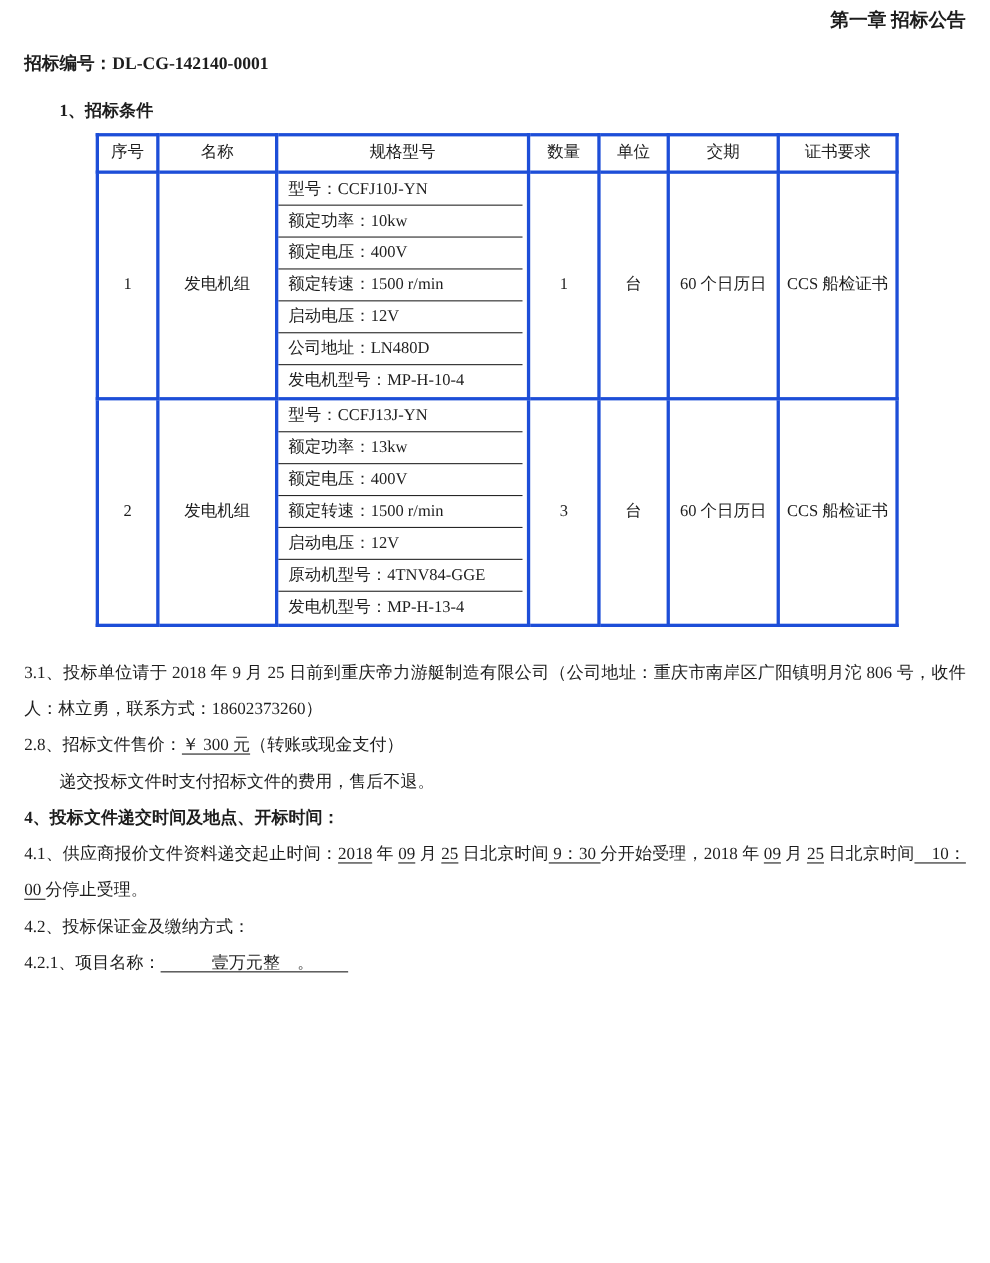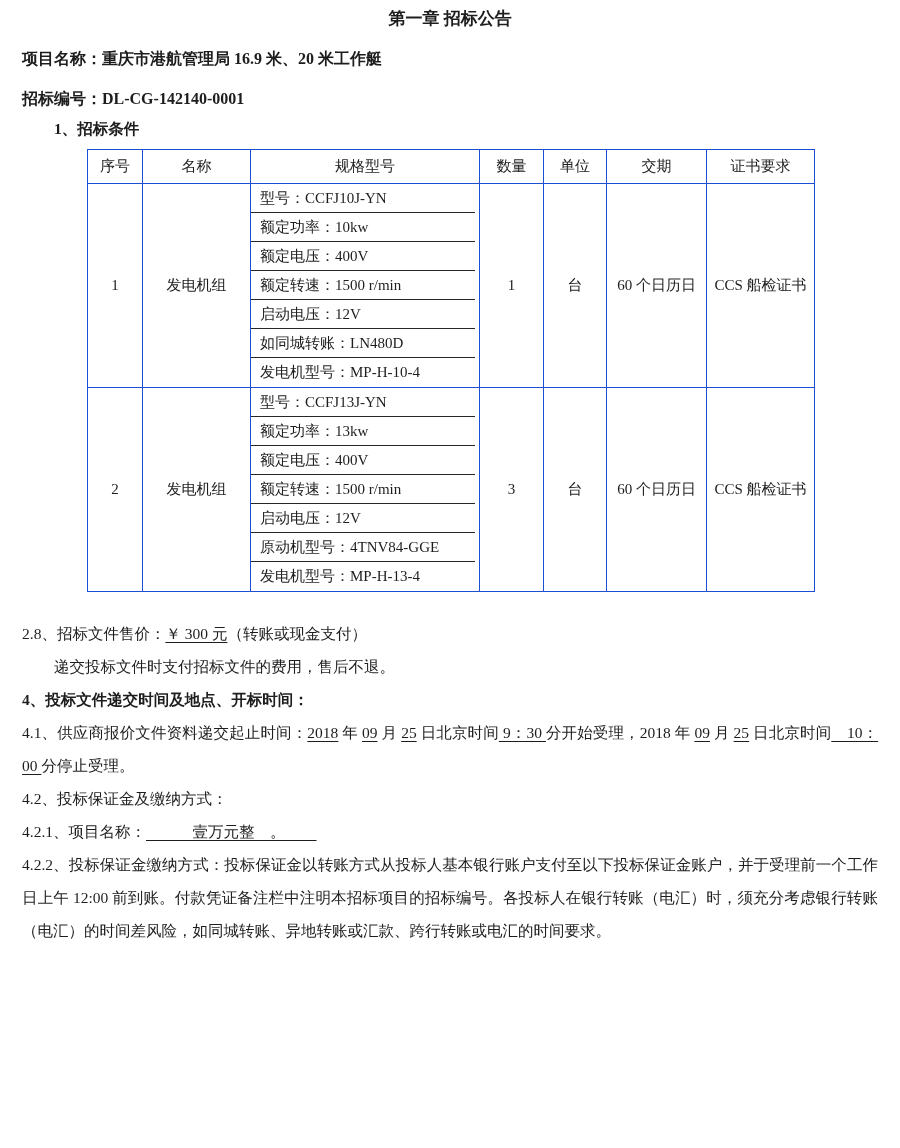--- a/index.html
+++ b/index.html
@@ -11,49 +11,49 @@
     font-family: "Liberation Serif", "DejaVu Serif", serif;
     font-size: 15.5px;
   }
   .page {
     width: 900px; height: 1148px;
     padding: 8px 22px 0 22px;
     overflow: hidden;
     background: #ffffff;
   }
   .chapter-title {
-    text-align: center;
+    text-align: right;
     font-weight: bold;
     font-size: 17px;
     line-height: 22px;
   }
   .meta-line {
     font-weight: bold;
     font-size: 16px;
     line-height: 22px;
     margin-top: 18px;
   }
-  .block-upper { margin-top: 2px; line-height: 33px; }
+  .block-upper { margin-top: 14px; line-height: 33px; }
   .block-lower { margin-top: 25px; line-height: 33px; }
   .block-upper p, .block-lower p { margin: 0; }
   .h { font-weight: bold; }
   .indent2 { text-indent: 32px; }
   .j { text-align: justify; }
   .u { text-decoration: underline; text-underline-offset: 3px; }
 
   table.scope {
     border-collapse: collapse;
     table-layout: fixed;
     width: 727px;
     margin: 4px 0 0 65px;
     font-size: 15px;
     line-height: 19px;
   }
   table.scope th, table.scope td {
-    border: 1px solid #1d4ed8;
+    border: 3px solid #1d4ed8;
     padding: 0;
     text-align: center;
     vertical-align: middle;
     font-weight: normal;
   }
   table.scope th { height: 34px; }
   td.spec-cell { padding: 0; text-align: left; }
   .spec-item {
     height: 29px;
     display: flex;
@@ -65,21 +65,20 @@
     margin-right: 4px;
   }
 </style>
 </head>
 <body>
 
 <div class="page">
 
   <div class="chapter-title">第一章 招标公告</div>
 
-  <div class="meta-line">项目名称：重庆市港航管理局 16.9 米、20 米工作艇</div>
   <div class="meta-line">招标编号：DL-CG-142140-0001</div>
 
   <div class="block-upper">
     <p class="h indent2">1、招标条件</p>
   </div>
 
   <table class="scope">
     <colgroup>
       <col style="width:55px">
         <col style="width:108px">
@@ -103,21 +102,21 @@
     <tbody>
       <tr>
         <td>1</td>
         <td>发电机组</td>
         <td class="spec-cell">
           <div class="spec-item">型号：CCFJ10J-YN</div>
           <div class="spec-item">额定功率：10kw</div>
           <div class="spec-item">额定电压：400V</div>
           <div class="spec-item">额定转速：1500 r/min</div>
           <div class="spec-item">启动电压：12V</div>
-          <div class="spec-item">如同城转账：LN480D</div>
+          <div class="spec-item">公司地址：LN480D</div>
           <div class="spec-item">发电机型号：MP-H-10-4</div>
         </td>
         <td>1</td>
         <td>台</td>
         <td>60 个日历日</td>
         <td>CCS 船检证书</td>
       </tr>
       <tr>
         <td>2</td>
         <td>发电机组</td>
@@ -132,22 +131,22 @@
         </td>
         <td>3</td>
         <td>台</td>
         <td>60 个日历日</td>
         <td>CCS 船检证书</td>
       </tr>
     </tbody>
   </table>
 
   <div class="block-lower">
+    <p class="j">3.1、投标单位请于 2018 年 9 月 25 日前到重庆帝力游艇制造有限公司（公司地址：重庆市南岸区广阳镇明月沱 806 号，收件人：林立勇，联系方式：18602373260）</p>
     <p><span>2.8、招标文件售价：</span><span class="u">￥ 300 元</span><span>（转账或现金支付）</span></p>
     <p class="indent2">递交投标文件时支付招标文件的费用，售后不退。</p>
     <p class="h">4、投标文件递交时间及地点、开标时间：</p>
     <p class="j"><span>4.1、供应商报价文件资料递交起止时间：</span><span class="u">2018</span><span> 年 </span><span class="u">09</span><span> 月 </span><span class="u">25</span><span> 日北京时间</span><span class="u">&nbsp;9：30&nbsp;</span><span>分开始受理，2018 年 </span><span class="u">09</span><span> 月 </span><span class="u">25</span><span> 日北京时间</span><span class="u">　10：00&nbsp;</span><span>分停止受理。</span></p>
     <p>4.2、投标保证金及缴纳方式：</p>
     <p><span>4.2.1、项目名称：</span><span class="u">　　　壹万元整　。　　</span></p>
-    <p class="j">4.2.2、投标保证金缴纳方式：投标保证金以转账方式从投标人基本银行账户支付至以下投标保证金账户，并于受理前一个工作日上午 12:00 前到账。付款凭证备注栏中注明本招标项目的招标编号。各投标人在银行转账（电汇）时，须充分考虑银行转账（电汇）的时间差风险，如同城转账、异地转账或汇款、跨行转账或电汇的时间要求。</p>
   </div>
 
 </div>
 
 </body></html>

